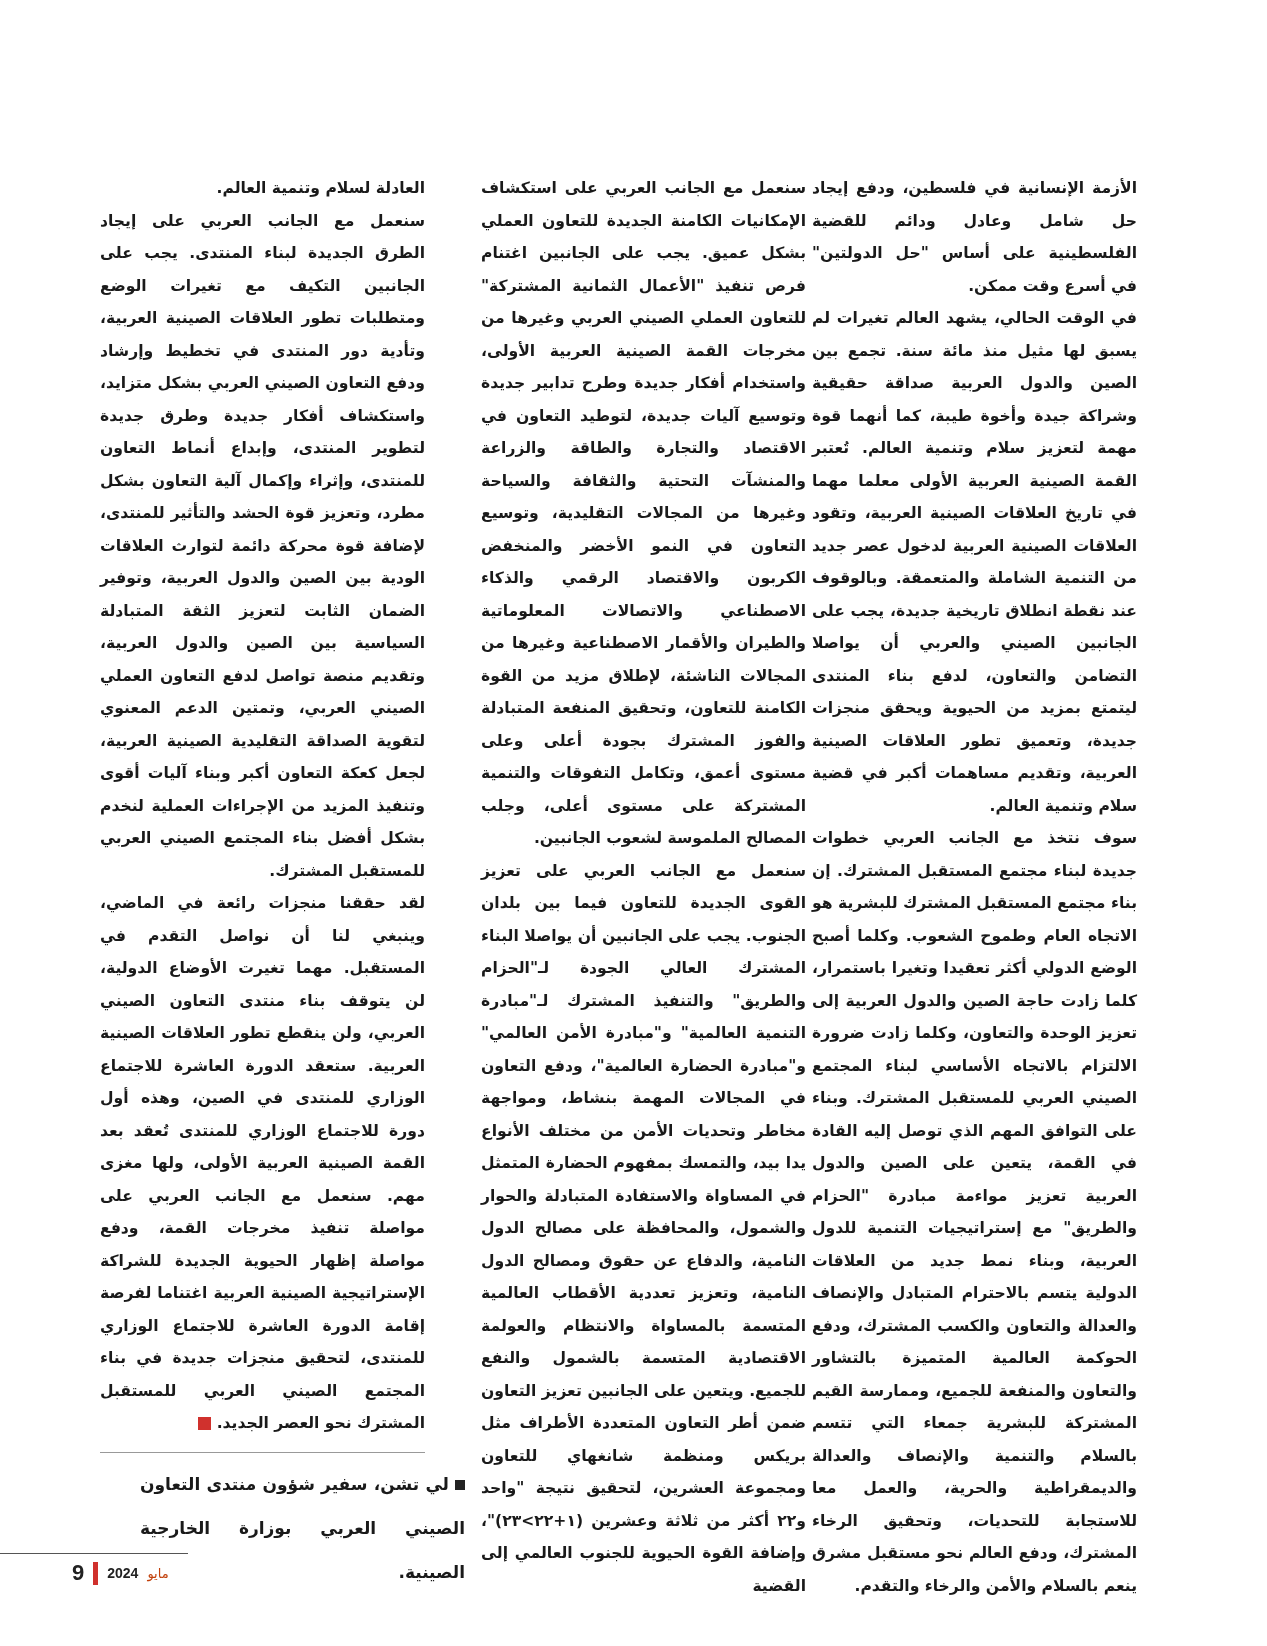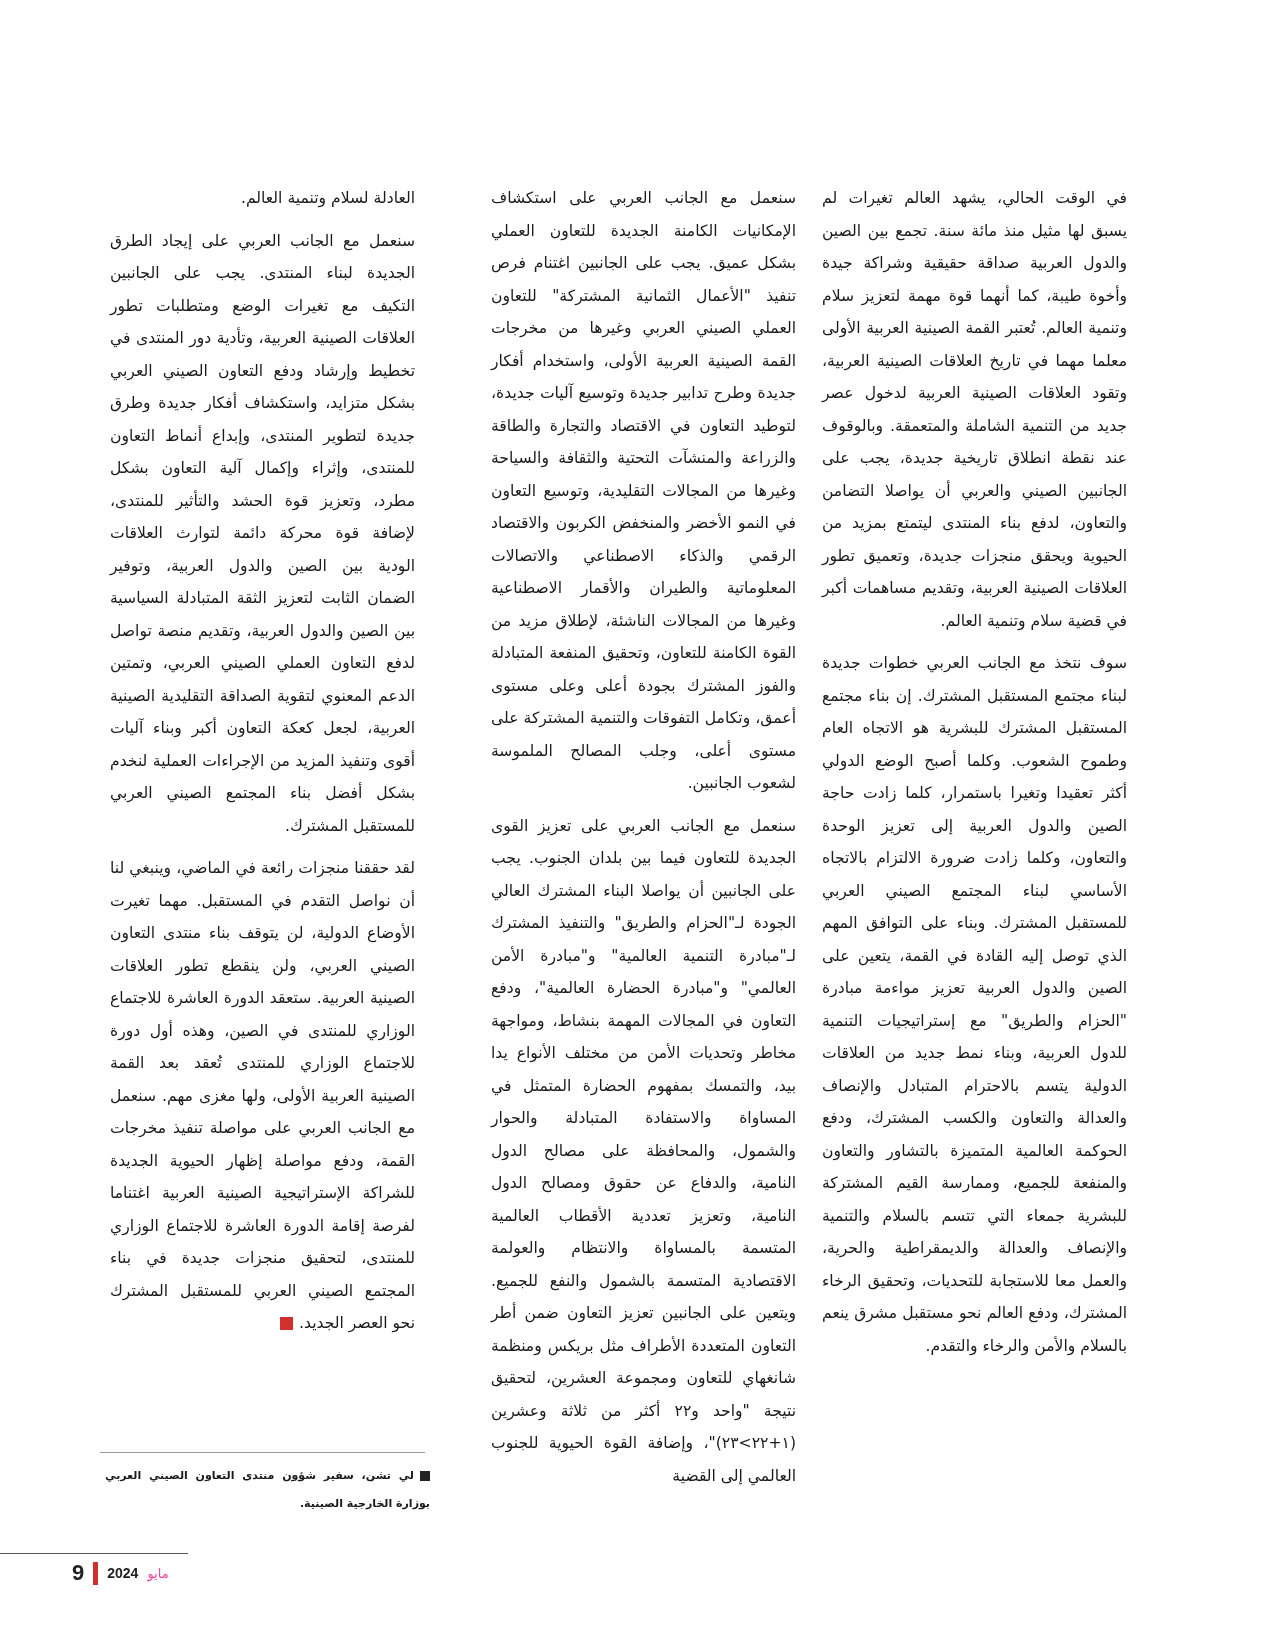--- a/index.html
+++ b/index.html
@@ -1,39 +1,40 @@
 <!DOCTYPE html>
 <html lang="ar" dir="rtl"><head>
 <meta charset="utf-8">
 <style>
   html, body { margin:0; padding:0; background:#ffffff; }
   body { width:1267px; height:1646px; position:relative; overflow:hidden;
          font-family:"DejaVu Sans", sans-serif; color:#1a1a1a; }
   .col { position:absolute; top:172px; width:325px; direction:rtl; text-align:justify;
          font-size:15.6px; line-height:32.5px; }
-  .col p { margin:10px; text-indent:0; }
+  .col p { margin:0; text-indent:0;font-weight:bold; }
   #col-right { right:130px; }
   #col-mid { right:461px; }
   #col-left { right:842px; }
   .end-mark { display:inline-block; width:13px; height:13px; background:#d0312d; margin-right:6px; vertical-align:middle; }
   .author-rule { position:absolute; right:842px; top:1452px; width:325px; height:1px; background:#999; }
-  .author { position:absolute; right:837px; top:1462px; width:325px; direction:rtl;
-            font-weight:bold; font-size:11px; line-height:28px; text-align:justify; }
+  .author { position:absolute; right:802px; top:1462px; width:325px; direction:rtl;
+            font-weight:bold; font-size:17px; line-height:44px; text-align:justify; }
   .author-sq { display:inline-block; width:10px; height:10px; background:#222; margin-left:6px; vertical-align:middle; }
   .footer-rule { position:absolute; left:0; top:1553px; width:188px; height:1px; background:#555; }
   .footer { position:absolute; left:72px; top:1560px; direction:ltr; display:flex; align-items:center; gap:9px; }
   .pg-num { font-family:"Liberation Sans", sans-serif; font-weight:bold; font-size:22px; color:#222; }
   .pg-bar { width:5px; height:23px; background:#d0312d; }
   .pg-year { font-family:"Liberation Sans", sans-serif; font-weight:bold; font-size:14px; color:#222; }
-  .pg-month { font-family:"DejaVu Sans", sans-serif; font-size:13px; color:#ec4899; }
+  .pg-month { font-family:"DejaVu Sans", sans-serif; font-size:13px; color:#c2410c; }
 </style>
 </head>
 <body>
 
 <div id="col-right" class="col">
+  <p>الأزمة الإنسانية في فلسطين، ودفع إيجاد حل شامل وعادل ودائم للقضية الفلسطينية على أساس "حل الدولتين" في أسرع وقت ممكن.</p>
   <p>في الوقت الحالي، يشهد العالم تغيرات لم يسبق لها مثيل منذ مائة سنة. تجمع بين الصين والدول العربية صداقة حقيقية وشراكة جيدة وأخوة طيبة، كما أنهما قوة مهمة لتعزيز سلام وتنمية العالم. تُعتبر القمة الصينية العربية الأولى معلما مهما في تاريخ العلاقات الصينية العربية، وتقود العلاقات الصينية العربية لدخول عصر جديد من التنمية الشاملة والمتعمقة. وبالوقوف عند نقطة انطلاق تاريخية جديدة، يجب على الجانبين الصيني والعربي أن يواصلا التضامن والتعاون، لدفع بناء المنتدى ليتمتع بمزيد من الحيوية ويحقق منجزات جديدة، وتعميق تطور العلاقات الصينية العربية، وتقديم مساهمات أكبر في قضية سلام وتنمية العالم.</p>
   <p>سوف نتخذ مع الجانب العربي خطوات جديدة لبناء مجتمع المستقبل المشترك. إن بناء مجتمع المستقبل المشترك للبشرية هو الاتجاه العام وطموح الشعوب. وكلما أصبح الوضع الدولي أكثر تعقيدا وتغيرا باستمرار، كلما زادت حاجة الصين والدول العربية إلى تعزيز الوحدة والتعاون، وكلما زادت ضرورة الالتزام بالاتجاه الأساسي لبناء المجتمع الصيني العربي للمستقبل المشترك. وبناء على التوافق المهم الذي توصل إليه القادة في القمة، يتعين على الصين والدول العربية تعزيز مواءمة مبادرة "الحزام والطريق" مع إستراتيجيات التنمية للدول العربية، وبناء نمط جديد من العلاقات الدولية يتسم بالاحترام المتبادل والإنصاف والعدالة والتعاون والكسب المشترك، ودفع الحوكمة العالمية المتميزة بالتشاور والتعاون والمنفعة للجميع، وممارسة القيم المشتركة للبشرية جمعاء التي تتسم بالسلام والتنمية والإنصاف والعدالة والديمقراطية والحرية، والعمل معا للاستجابة للتحديات، وتحقيق الرخاء المشترك، ودفع العالم نحو مستقبل مشرق ينعم بالسلام والأمن والرخاء والتقدم.</p>
 </div>
 
 <div id="col-mid" class="col">
   <p>سنعمل مع الجانب العربي على استكشاف الإمكانيات الكامنة الجديدة للتعاون العملي بشكل عميق. يجب على الجانبين اغتنام فرص تنفيذ "الأعمال الثمانية المشتركة" للتعاون العملي الصيني العربي وغيرها من مخرجات القمة الصينية العربية الأولى، واستخدام أفكار جديدة وطرح تدابير جديدة وتوسيع آليات جديدة، لتوطيد التعاون في الاقتصاد والتجارة والطاقة والزراعة والمنشآت التحتية والثقافة والسياحة وغيرها من المجالات التقليدية، وتوسيع التعاون في النمو الأخضر والمنخفض الكربون والاقتصاد الرقمي والذكاء الاصطناعي والاتصالات المعلوماتية والطيران والأقمار الاصطناعية وغيرها من المجالات الناشئة، لإطلاق مزيد من القوة الكامنة للتعاون، وتحقيق المنفعة المتبادلة والفوز المشترك بجودة أعلى وعلى مستوى أعمق، وتكامل التفوقات والتنمية المشتركة على مستوى أعلى، وجلب المصالح الملموسة لشعوب الجانبين.</p>
   <p>سنعمل مع الجانب العربي على تعزيز القوى الجديدة للتعاون فيما بين بلدان الجنوب. يجب على الجانبين أن يواصلا البناء المشترك العالي الجودة لـ"الحزام والطريق" والتنفيذ المشترك لـ"مبادرة التنمية العالمية" و"مبادرة الأمن العالمي" و"مبادرة الحضارة العالمية"، ودفع التعاون في المجالات المهمة بنشاط، ومواجهة مخاطر وتحديات الأمن من مختلف الأنواع يدا بيد، والتمسك بمفهوم الحضارة المتمثل في المساواة والاستفادة المتبادلة والحوار والشمول، والمحافظة على مصالح الدول النامية، والدفاع عن حقوق ومصالح الدول النامية، وتعزيز تعددية الأقطاب العالمية المتسمة بالمساواة والانتظام والعولمة الاقتصادية المتسمة بالشمول والنفع للجميع. ويتعين على الجانبين تعزيز التعاون ضمن أطر التعاون المتعددة الأطراف مثل بريكس ومنظمة شانغهاي للتعاون ومجموعة العشرين، لتحقيق نتيجة "واحد و٢٢ أكثر من ثلاثة وعشرين (١+٢٢&gt;٢٣)"، وإضافة القوة الحيوية للجنوب العالمي إلى القضية</p>
 </div>
 
 <div id="col-left" class="col">

